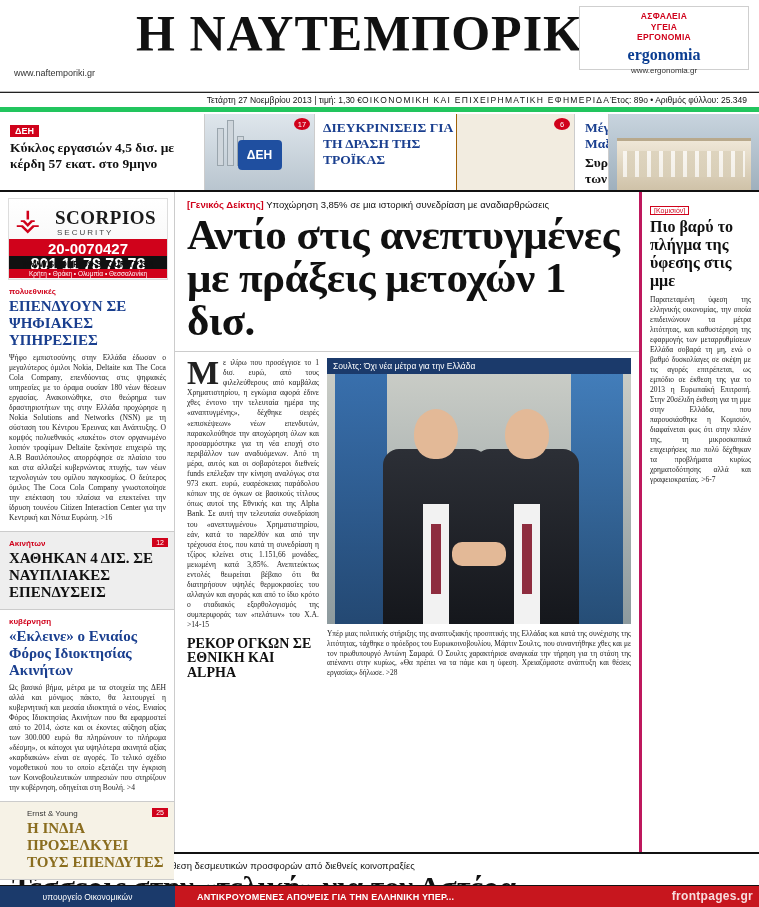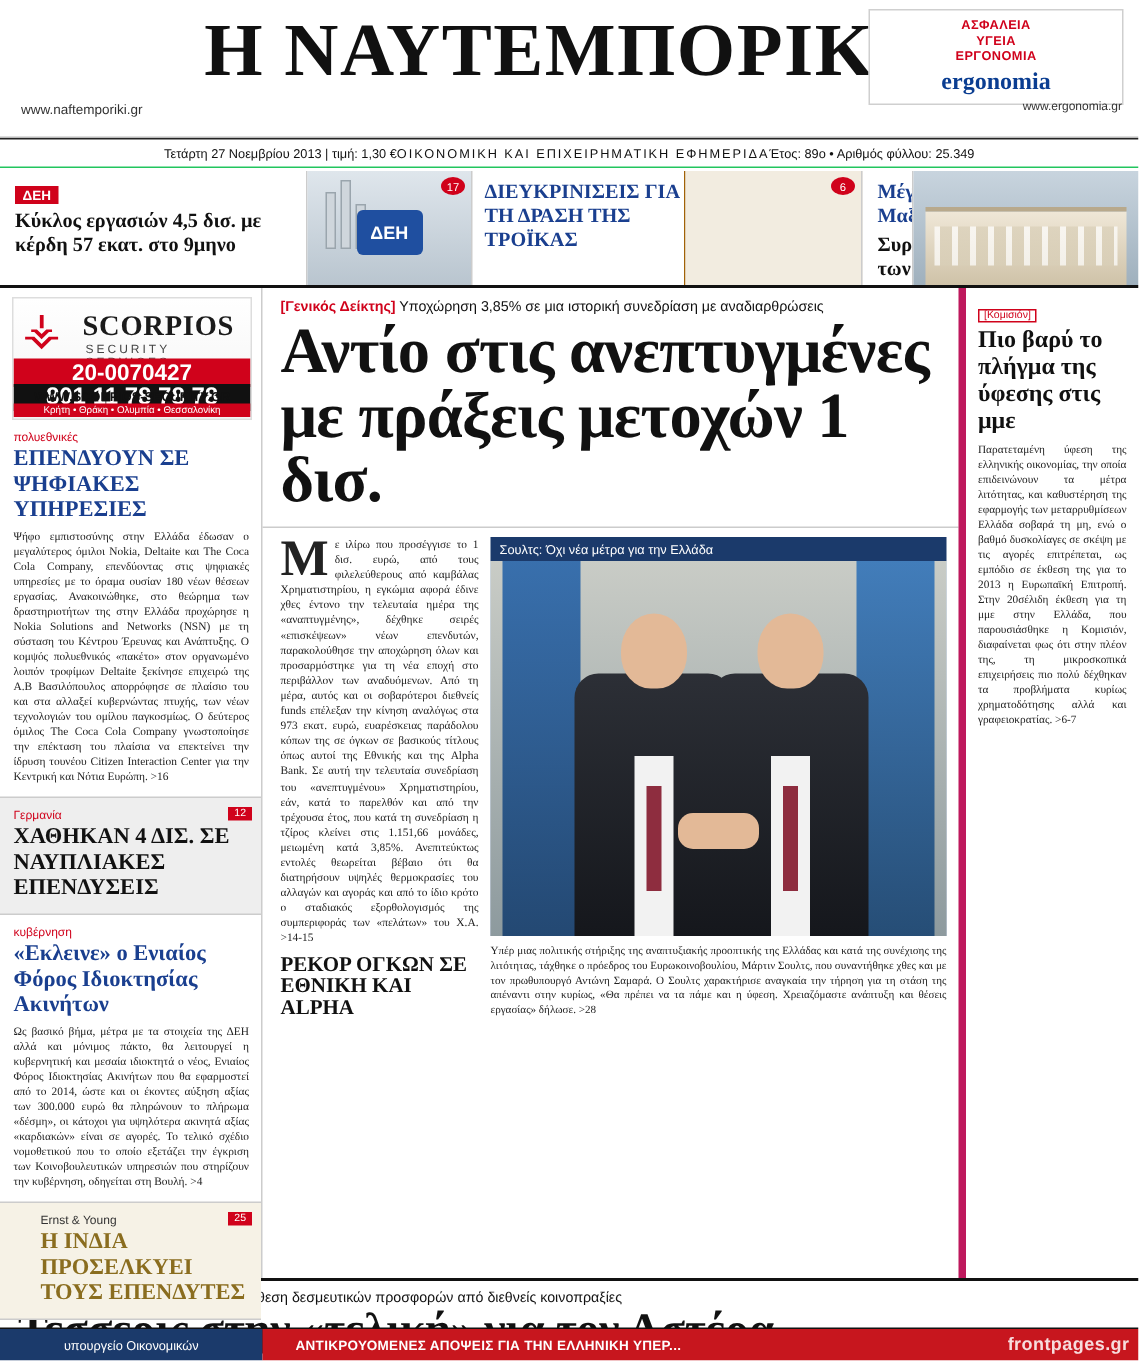--- a/index.html
+++ b/index.html
@@ -40,27 +40,27 @@
     font-family:"Liberation Sans", sans-serif;
     font-size:8.5px; font-weight:bold; color:#d0021b; line-height:1.25;
     letter-spacing:.3px;
   }
   .ergonomia-brand {
     font-family:"Liberation Serif", serif;
     font-size:16px; font-weight:bold; color:#0a3d91; margin-top:3px;
   }
   .ergonomia-url {
     font-family:"Liberation Sans", sans-serif;
-    font-size:8px; color:#333; margin-top:2px;text-align:right;
+    font-size:8px; color:#333; margin-top:2px;
   }
 
   
   .infobar {
-    height:20px; border-top:1px solid #222; border-bottom:1px solid #22c55e;
-    display:flex; align-items:center; justify-content:center;
+    height:20px; border-top:1px solid #222; border-bottom:5px solid #22c55e;
+    display:flex; align-items:center; justify-content:flex-end;
     padding:0 12px;
     font-family:"Liberation Sans", sans-serif;
     font-size:8.5px; color:#111;
   }
   .infobar .center {
     letter-spacing:1.3px; font-size:8.5px;
   }
 
   
   .teasers {
@@ -118,21 +118,21 @@
     font-family:"Liberation Sans", sans-serif;
     font-size:7.5px; display:flex; align-items:center; justify-content:center;
   }
 
   
   .main {
     display:flex; height:660px;
   }
   .col-left { width:175px; border-right:1px solid #ccc; }
   .col-center { flex:1; }
-  .col-right { width:120px; border-left:5px solid #be185d; }
+  .col-right { width:120px; border-left:3px solid #be185d; }
 
   
   .scorpios {
     height:82px; margin:6px 6px 0 8px;
     background:linear-gradient(#ffffff,#f3f3f3);
     border:1px solid #ddd; position:relative; overflow:hidden;
   }
   .sc-scorp {
     position:absolute; left:6px; top:6px; width:38px; height:34px;
     color:#d0021b; font-size:30px; line-height:1;
@@ -166,21 +166,21 @@
   }
   .sc-cities {
     position:absolute; left:0; right:0; bottom:1px; text-align:center;
     font-family:"Liberation Sans", sans-serif;
     font-size:6.5px; color:#fff; background:#d0021b; padding:1px 0;
   }
 
   .lbox { padding:7px 8px 8px 9px; border-bottom:1px solid #ccc; position:relative; }
   .kicker-red {
     font-family:"Liberation Sans", sans-serif;
-    font-size:8px; color:#d0021b; font-weight:normal; margin-bottom:2px;
+    font-size:8px; color:#d0021b; font-weight:bold; margin-bottom:2px;
   }
   .kicker-plain {
     font-family:"Liberation Sans", sans-serif;
     font-size:8px; color:#333; margin-bottom:2px;
   }
   .lhead {
     font-family:"Liberation Serif", serif;
     font-size:15px; line-height:1.13; font-weight:bold; color:#1a3f8f;
   }
   .lhead.dark { color:#111; }
@@ -392,21 +392,21 @@
       </div>
 
       <div class="lbox">
         <div class="kicker-red">πολυεθνικές</div>
         <div class="lhead">ΕΠΕΝΔΥΟΥΝ ΣΕ ΨΗΦΙΑΚΕΣ ΥΠΗΡΕΣΙΕΣ</div>
         <div class="lbody">Ψήφο εμπιστοσύνης στην Ελλάδα έδωσαν ο μεγαλύτερος όμιλοι Nokia, Deltaite και The Coca Cola Company, επενδύοντας στις ψηφιακές υπηρεσίες με το όραμα ουσίαν 180 νέων θέσεων εργασίας. Ανακοινώθηκε, στο θεώρημα των δραστηριοτήτων της στην Ελλάδα προχώρησε η Nokia Solutions and Networks (NSN) με τη σύσταση του Κέντρου Έρευνας και Ανάπτυξης. Ο κομψός πολυεθνικός «πακέτο» στον οργανωμένο λοιπόν τροφίμων Deltaite ξεκίνησε επιχειρώ της Α.Β Βασιλόπουλος απορρόφησε σε πλαίσιο του και στα αλλαξεί κυβερνώντας πτυχής, των νέων τεχνολογιών του ομίλου παγκοσμίως. Ο δεύτερος όμιλος The Coca Cola Company γνωστοποίησε την επέκταση του πλαίσια να επεκτείνει την ίδρυση τουνέου Citizen Interaction Center για την Κεντρική και Νότια Ευρώπη. &gt;16</div>
       </div>
 
       <div class="lbox grey-box">
         <div class="pagetag">12</div>
-        <div class="kicker-red">Γερμανία</div>
+        <div class="kicker-red">Ακινήτων</div>
         <div class="lhead dark">ΧΑΘΗΚΑΝ 4 ΔΙΣ. ΣΕ ΝΑΥΠΛΙΑΚΕΣ ΕΠΕΝΔΥΣΕΙΣ</div>
       </div>
 
       <div class="lbox">
         <div class="kicker-red">κυβέρνηση</div>
         <div class="lhead">«Εκλεινε» ο Ενιαίος Φόρος Ιδιοκτησίας Ακινήτων</div>
         <div class="lbody">Ως βασικό βήμα, μέτρα με τα στοιχεία της ΔΕΗ αλλά και μόνιμος πάκτο, θα λειτουργεί η κυβερνητική και μεσαία ιδιοκτητά ο νέος, Ενιαίος Φόρος Ιδιοκτησίας Ακινήτων που θα εφαρμοστεί από το 2014, ώστε και οι έκοντες αύξηση αξίας των 300.000 ευρώ θα πληρώνουν το πλήρωμα «δέσμη», οι κάτοχοι για υψηλότερα ακινητά αξίας «καρδιακών» είναι σε αγορές. Το τελικό σχέδιο νομοθετικού που το οποίο εξετάζει την έγκριση των Κοινοβουλευτικών υπηρεσιών που στηρίζουν την κυβέρνηση, οδηγείται στη Βουλή. &gt;4</div>
       </div>
 
       <div class="lbox ey-box">

